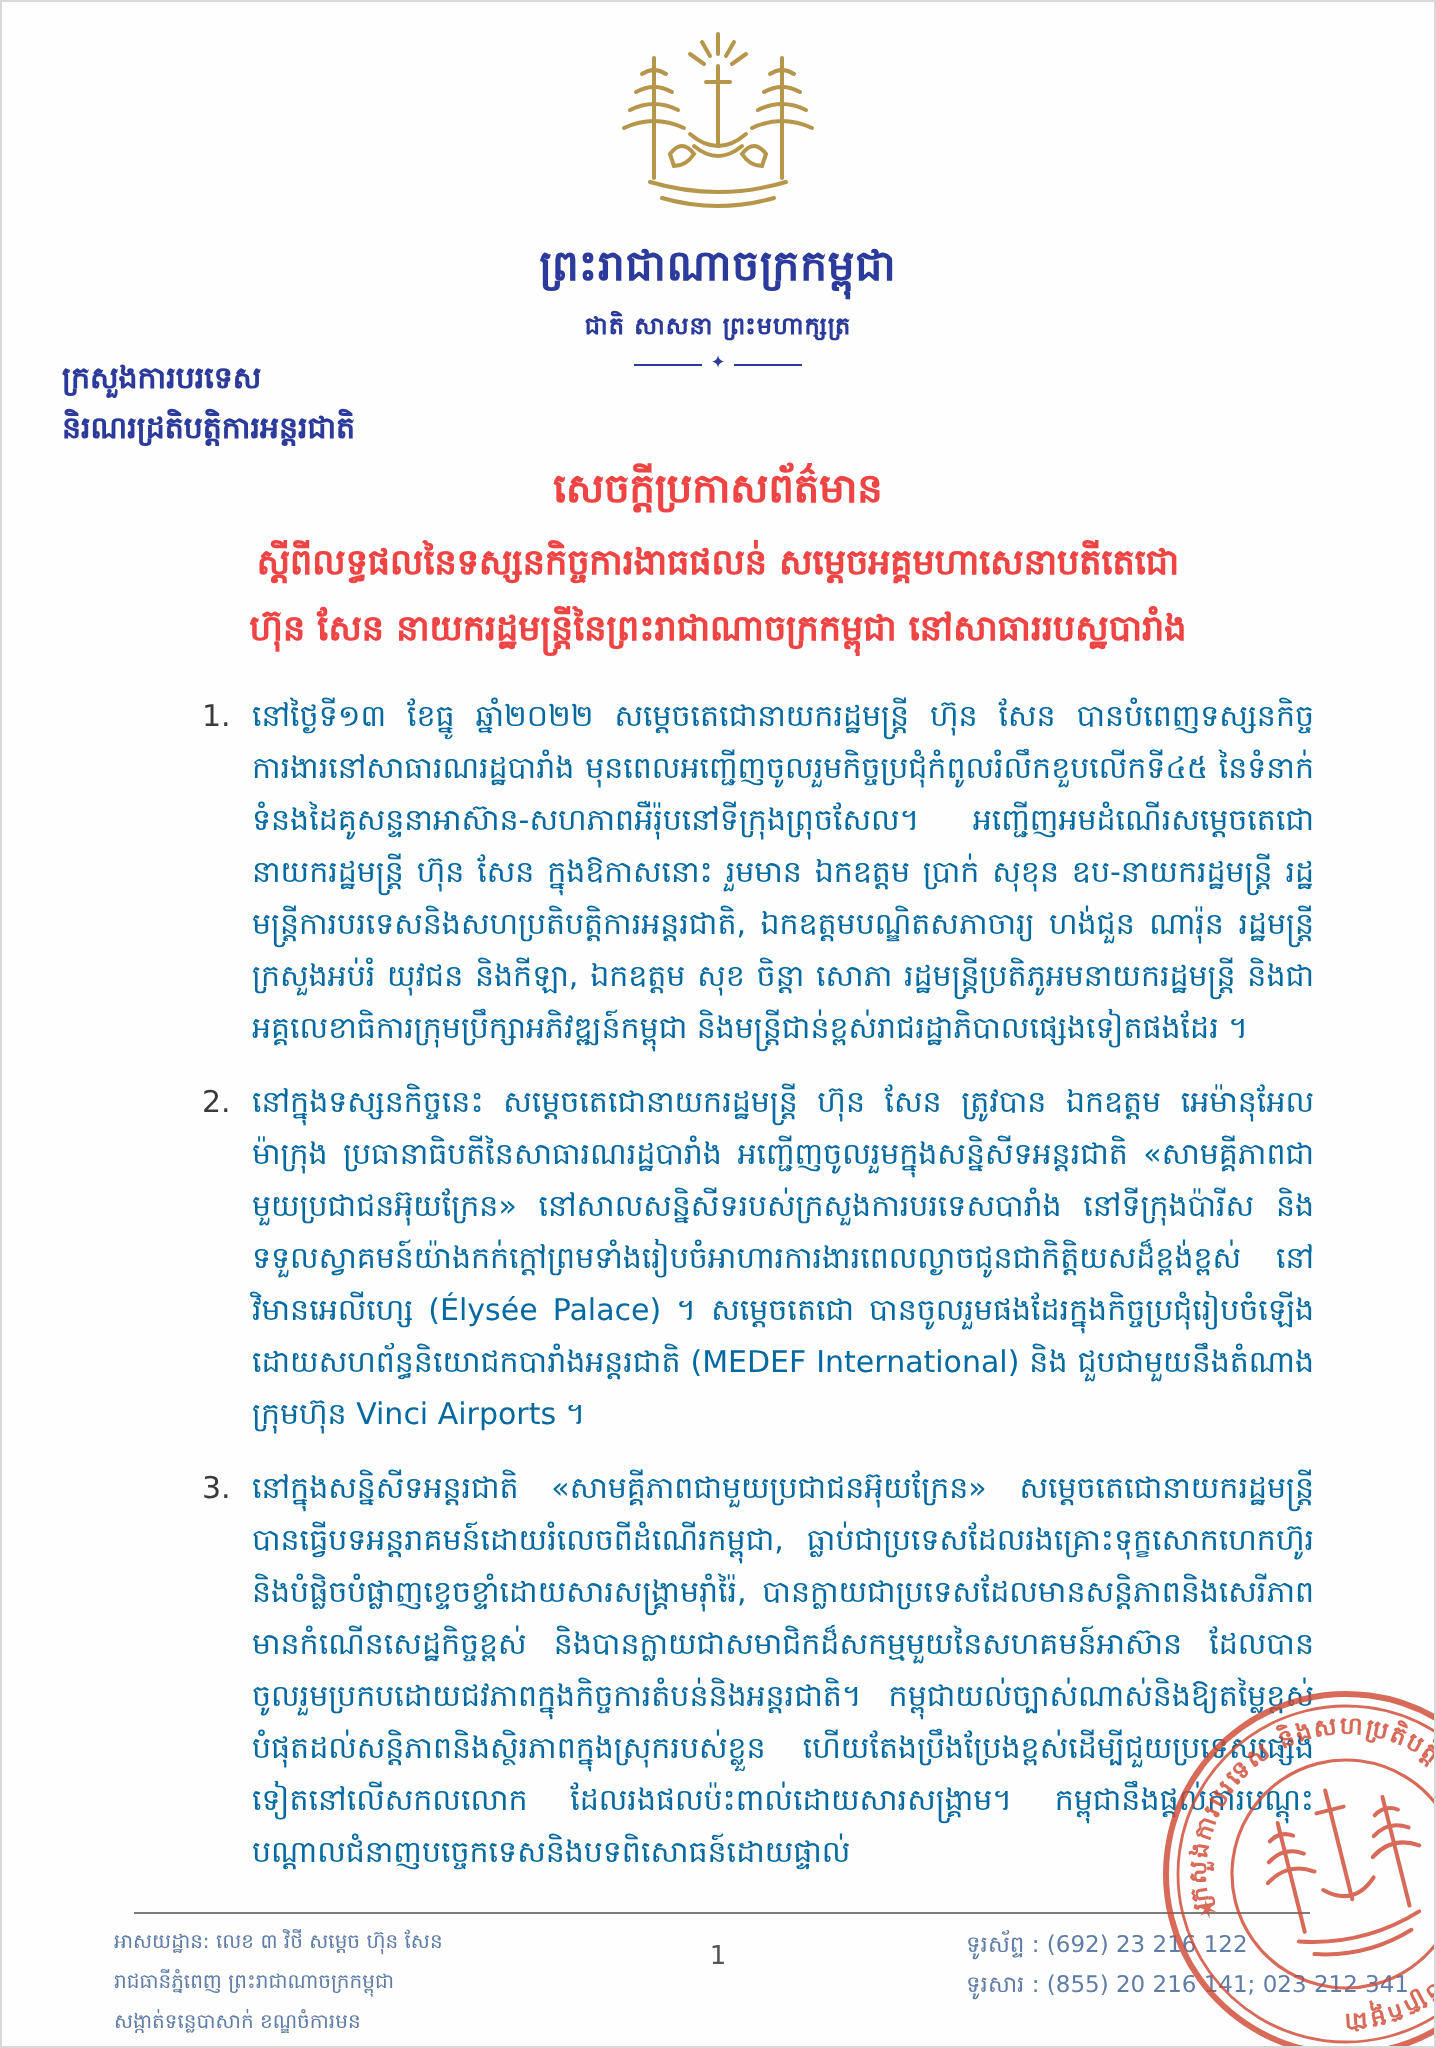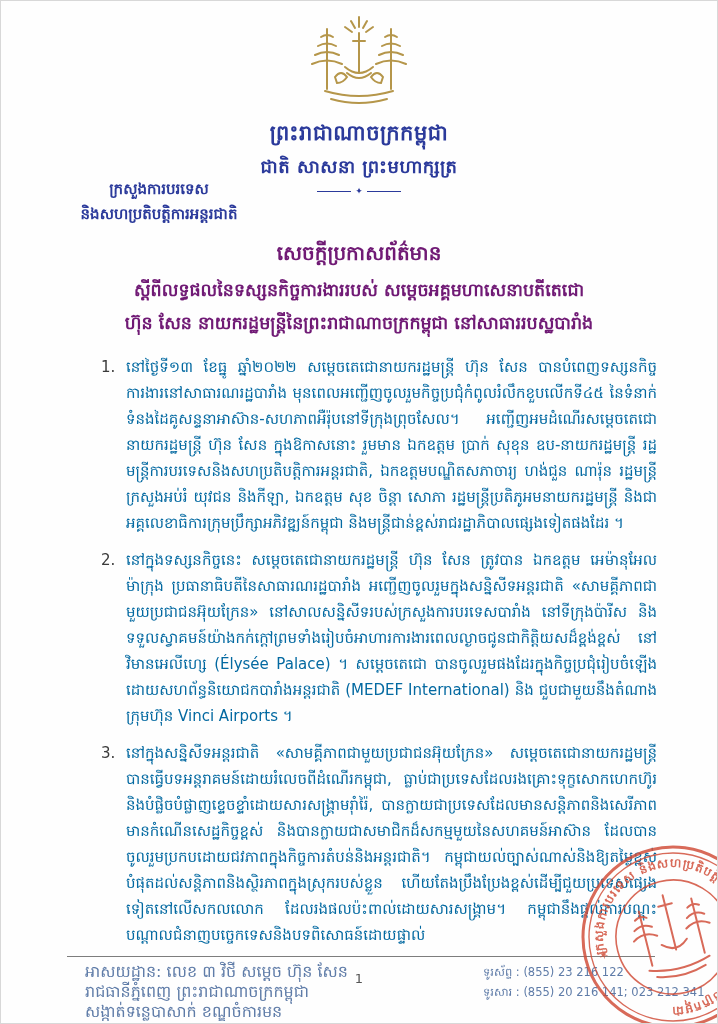--- a/index.html
+++ b/index.html
@@ -7,42 +7,42 @@
   .page {
     position:relative; width:718px; height:1024px; margin:0 auto;
     background:#fefefe; overflow:hidden;
     font-family:"DejaVu Sans", sans-serif;
     border:1px solid #d8d8d8;
   }
   
   .header { text-align:center; padding-top:14px; }
   .arms { display:inline-block; }
   .kingdom-1 { font-size:21px; font-weight:bold; color:#2b3a9b; margin-top:4px; letter-spacing:.5px; }
-  .kingdom-2 { font-size:18px; font-weight:bold; color:#2b3a9b; margin-top:5px; letter-spacing:.5px; }
+  .kingdom-2 { font-size:12px; font-weight:bold; color:#2b3a9b; margin-top:5px; letter-spacing:.5px; }
   .ornament { display:flex; justify-content:center; align-items:center; gap:4px; margin-top:5px; color:#2b3a9b; }
   .ornament .bar { width:34px; height:1px; background:#2b3a9b; }
   .ornament .gem { font-size:9px; line-height:9px; }
   
   .ministry {
-    position:absolute; left:30px; top:176px; width:256px; text-align:center;
+    position:absolute; left:30px; top:176px; width:256px; 
     color:#2b3a9b; font-weight:bold; font-size:15px; line-height:25px;
   }
   
-  .title { margin-top:44px; text-align:center; color:#701a75; font-weight:bold; padding:0 55px; }
+  .title { margin-top:44px; text-align:center; color:#ef4444; font-weight:bold; padding:0 55px; }
   .title-1 { font-size:20px; }
   .title-2 { font-size:17.5px; margin-top:9px; }
   .title-3 { font-size:17.5px; margin-top:7px; }
   
   .body-list { margin:16px 60px 0 100px; height:616px; overflow:hidden; }
   .para { display:flex; gap:7px; margin-bottom:11px; }
   .para-num { flex:none; width:18px; font-size:15px; color:#3a3a3a; line-height:26px; }
   .para-text { font-size:15px; color:#0369a1; line-height:26px; text-align:justify; }
   
   .footer-rule { position:absolute; left:66px; top:955px; width:588px; border-top:1.2px solid #7d7d7d; }
-  .footer-left  { position:absolute; left:84px;  top:961px; color:#5f7ca8; font-size:16px; line-height:20px; }
+  .footer-left  { position:absolute; left:56px;  top:961px; color:#5f7ca8; font-size:10px; line-height:20px; }
   .footer-right { position:absolute; left:482px; top:961px; color:#5f7ca8; font-size:11.5px; line-height:20px; }
   .page-num { position:absolute; left:0; right:0; top:970px; text-align:center; color:#555; font-size:13px; }
   
   .stamp { position:absolute; left:577px; top:841px; width:190px; height:190px; opacity:.82; pointer-events:none; }
 </style>
 </head>
 <body>
 
 <div class="page">
 
@@ -87,26 +87,26 @@
     <div class="kingdom-2">ជាតិ សាសនា ព្រះមហាក្សត្រ</div>
     <div class="ornament">
       <span class="bar"></span>
         <span class="gem">✦</span>
         <span class="bar"></span>
     </div>
   </div>
 
   <div class="ministry">
     <div>ក្រសួងការបរទេស</div>
-    <div>និងសហប្រតិបត្តិការអន្តរជាតិ</div>
+    <div>និរណរដ្រតិបត្តិការអន្តរជាតិ</div>
   </div>
 
   <div class="title">
     <div class="title-1">សេចក្តីប្រកាសព័ត៌មាន</div>
-    <div class="title-2">ស្តីពីលទ្ធផលនៃទស្សនកិច្ចការងាររបស់ សម្តេចអគ្គមហាសេនាបតីតេជោ</div>
+    <div class="title-2">ស្តីពីលទ្ធផលនៃទស្សនកិច្ចការងាធផលន់ សម្តេចអគ្គមហាសេនាបតីតេជោ</div>
     <div class="title-3">ហ៊ុន សែន នាយករដ្ឋមន្ត្រីនៃព្រះរាជាណាចក្រកម្ពុជា នៅសាធាររបស្ឋបារាំង</div>
   </div>
 
   <div class="body-list">
     <div class="para">
       <span class="para-num">1.</span>
       <span class="para-text">នៅថ្ងៃទី១៣ ខែធ្នូ ឆ្នាំ២០២២ សម្តេចតេជោនាយករដ្ឋមន្ត្រី ហ៊ុន សែន បានបំពេញទស្សនកិច្ចការងារនៅសាធារណរដ្ឋបារាំង មុនពេលអញ្ជើញចូលរួមកិច្ចប្រជុំកំពូលរំលឹកខួបលើកទី៤៥ នៃទំនាក់ទំនងដៃគូសន្ទនាអាស៊ាន-សហភាពអឺរ៉ុបនៅទីក្រុងព្រុចសែល។ អញ្ជើញអមដំណើរសម្តេចតេជោនាយករដ្ឋមន្ត្រី ហ៊ុន សែន ក្នុងឱកាសនោះ រួមមាន ឯកឧត្តម ប្រាក់ សុខុន ឧប-នាយករដ្ឋមន្ត្រី រដ្ឋមន្ត្រីការបរទេសនិងសហប្រតិបត្តិការអន្តរជាតិ, ឯកឧត្តមបណ្ឌិតសភាចារ្យ ហង់ជួន ណារ៉ុន រដ្ឋមន្ត្រីក្រសួងអប់រំ យុវជន និងកីឡា, ឯកឧត្តម សុខ ចិន្តា សោភា រដ្ឋមន្ត្រីប្រតិភូអមនាយករដ្ឋមន្ត្រី និងជាអគ្គលេខាធិការក្រុមប្រឹក្សាអភិវឌ្ឍន៍កម្ពុជា និងមន្ត្រីជាន់ខ្ពស់រាជរដ្ឋាភិបាលផ្សេងទៀតផងដែរ ។</span>
     </div>
     <div class="para">
       <span class="para-num">2.</span>
@@ -118,21 +118,21 @@
     </div>
   </div>
 
   <div class="footer-rule"></div>
   <div class="footer-left">
     <div>អាសយដ្ឋាន: លេខ ៣ វិថី សម្តេច ហ៊ុន សែន</div>
     <div>រាជធានីភ្នំពេញ ព្រះរាជាណាចក្រកម្ពុជា</div>
     <div>សង្កាត់ទន្លេបាសាក់ ខណ្ឌចំការមន</div>
   </div>
   <div class="footer-right">
-    <div>ទូរស័ព្ទ : (855) 23 216 122</div>
+    <div>ទូរស័ព្ទ : (692) 23 216 122</div>
     <div>ទូរសារ : (855) 20 216 141; 023 212 341</div>
   </div>
   <div class="page-num">1</div>
 
   <div class="stamp">
     <svg width="190" height="190" viewBox="0 0 190 190">
       <g transform="rotate(-14 95 95)">
         <circle cx="95" cy="95" r="90" fill="none" stroke="#d04a35" stroke-width="3"></circle>
         <circle cx="95" cy="95" r="84" fill="none" stroke="#d04a35" stroke-width="1.4"></circle>
         <circle cx="95" cy="95" r="57" fill="none" stroke="#d04a35" stroke-width="1.6"></circle>

